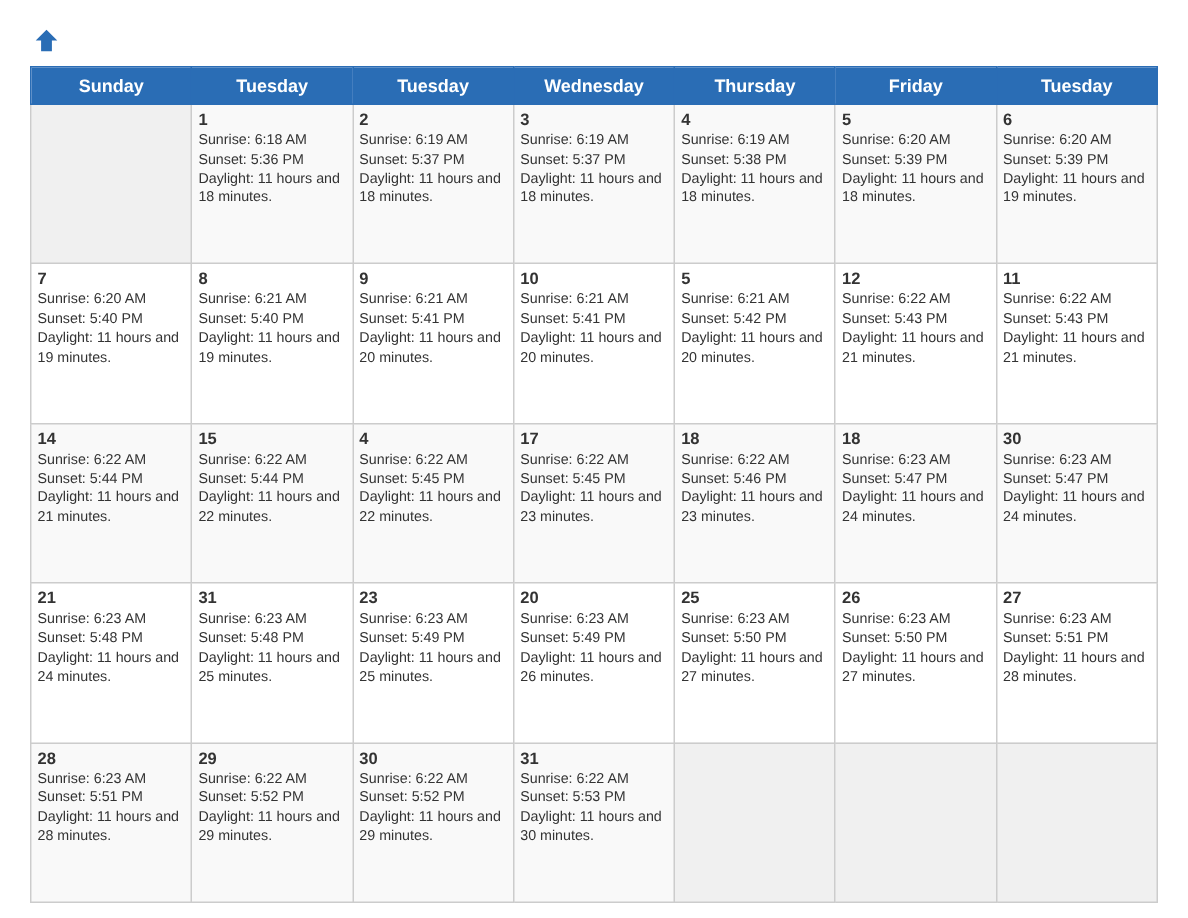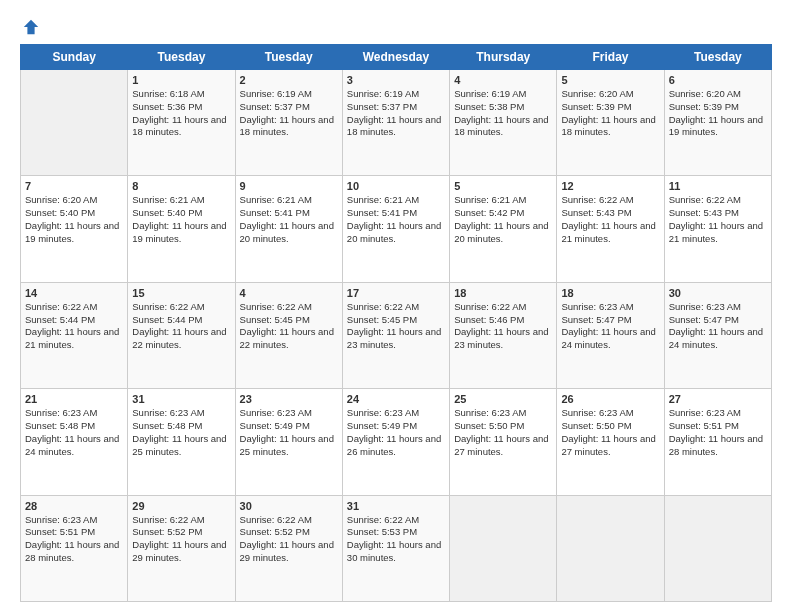--- a/index.html
+++ b/index.html
@@ -230,21 +230,21 @@
           </td>
           <td>
             <span class="day-number">31</span>
             <div class="day-info">Sunrise: 6:23 AM<br>Sunset: 5:48 PM<br>Daylight: 11 hours and 25 minutes.</div>
           </td>
           <td>
             <span class="day-number">23</span>
             <div class="day-info">Sunrise: 6:23 AM<br>Sunset: 5:49 PM<br>Daylight: 11 hours and 25 minutes.</div>
           </td>
           <td>
-            <span class="day-number">24</span>
+            <span class="day-number">20</span>
             <div class="day-info">Sunrise: 6:23 AM<br>Sunset: 5:49 PM<br>Daylight: 11 hours and 26 minutes.</div>
           </td>
           <td>
             <span class="day-number">25</span>
             <div class="day-info">Sunrise: 6:23 AM<br>Sunset: 5:50 PM<br>Daylight: 11 hours and 27 minutes.</div>
           </td>
           <td>
             <span class="day-number">26</span>
             <div class="day-info">Sunrise: 6:23 AM<br>Sunset: 5:50 PM<br>Daylight: 11 hours and 27 minutes.</div>
           </td>

